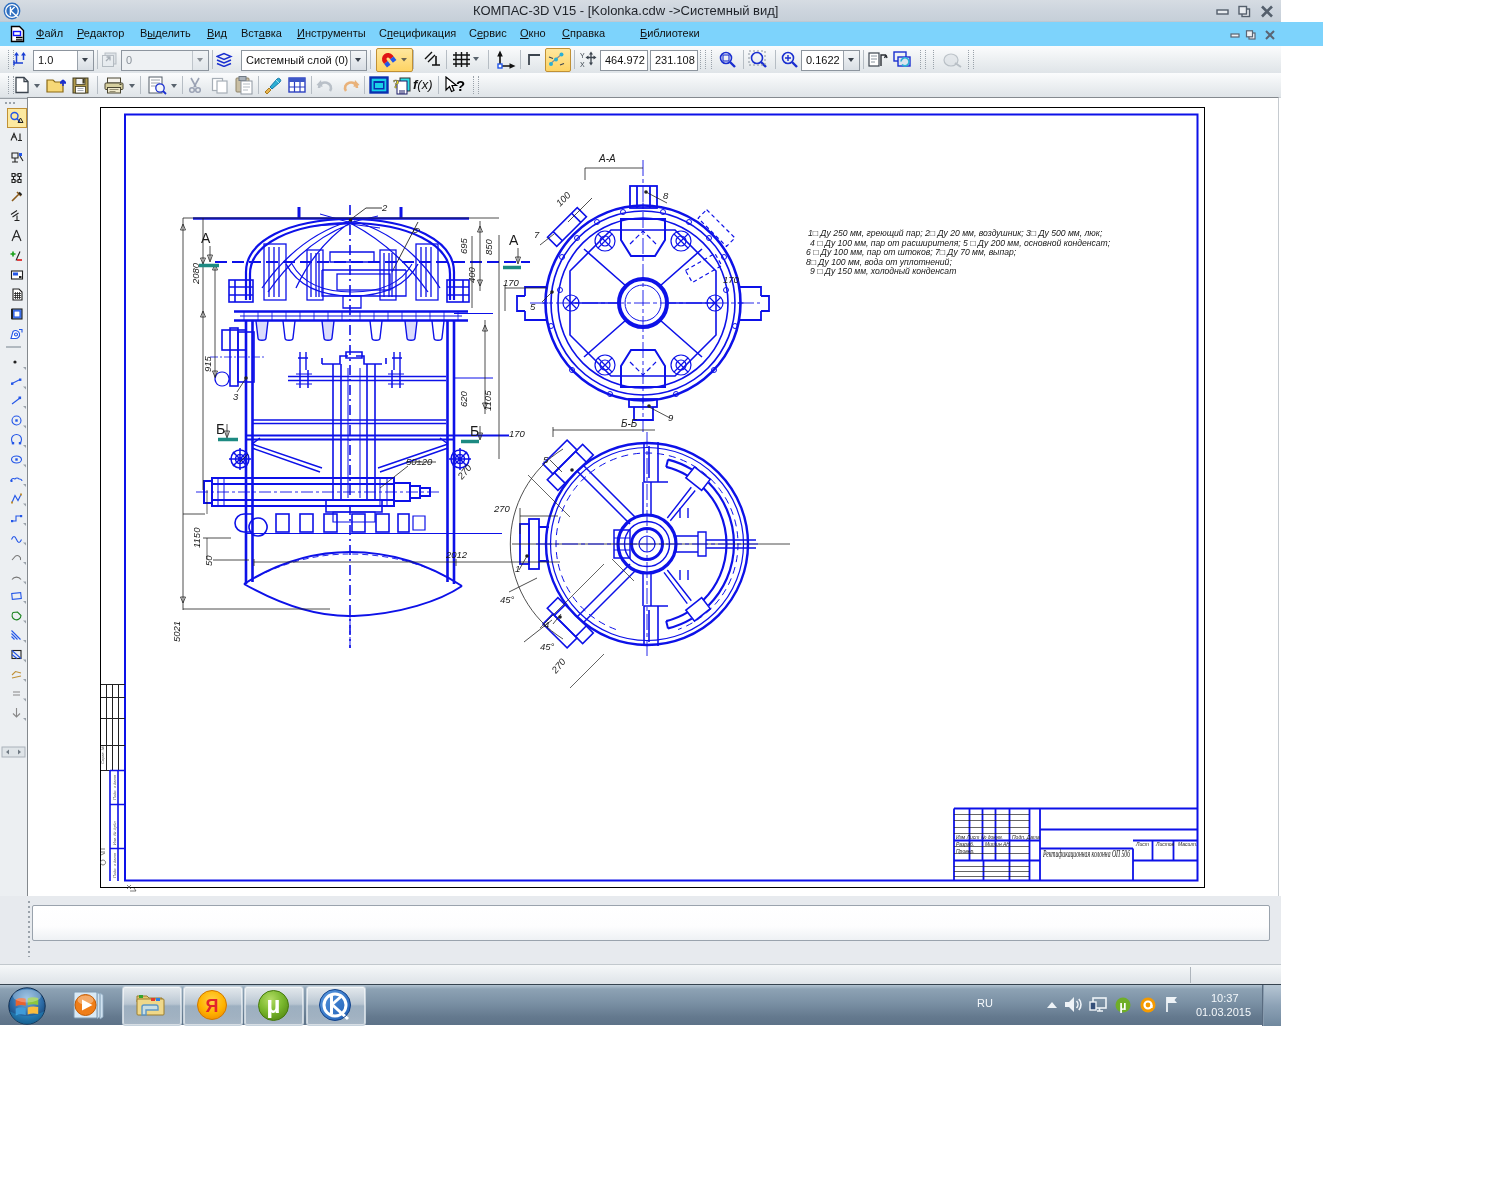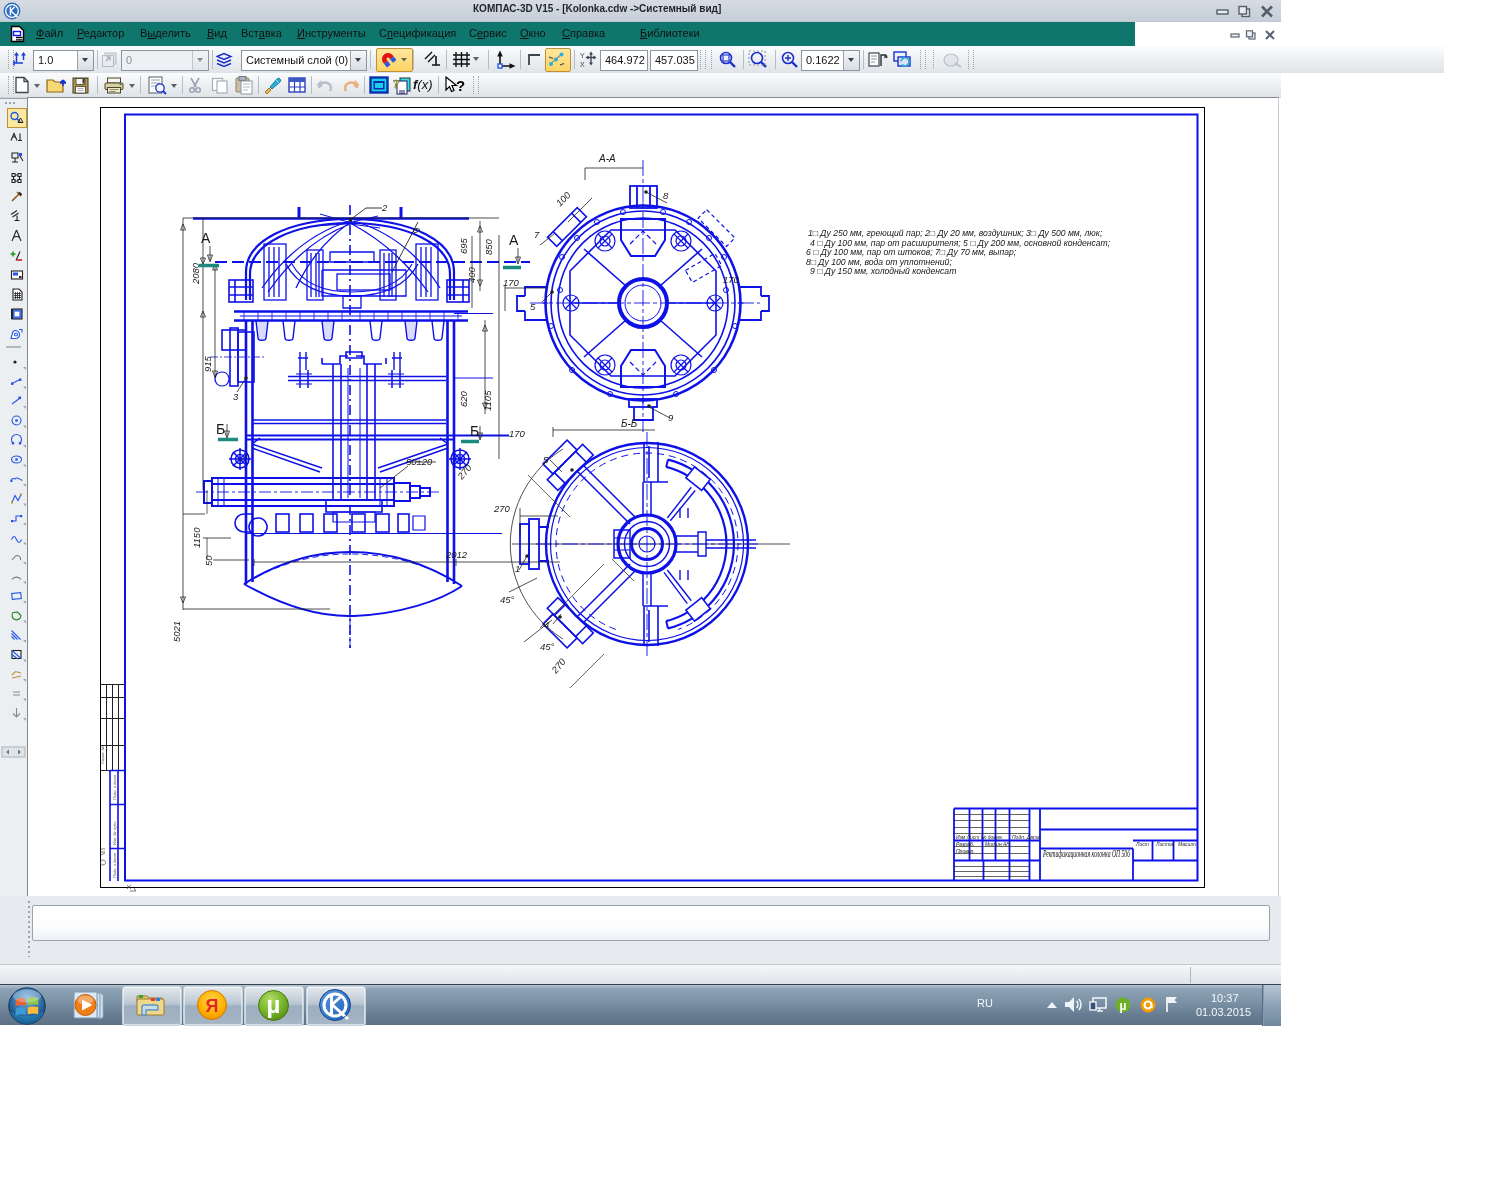--- a/index.html
+++ b/index.html
@@ -1,22 +1,22 @@
 <!DOCTYPE html>
 <html><head><meta charset="utf-8">
 <style>
 html,body{margin:0;padding:0;background:#fff;}
 body{width:1500px;height:1200px;position:relative;font-family:"Liberation Sans",sans-serif;overflow:hidden;}
 .abs{position:absolute;}
 #app{left:0;top:0;width:1281px;height:1025px;}
 #titlebar{left:0;top:0;width:1281px;height:22px;background:linear-gradient(180deg,#d6dce3 0%,#ccd4dd 55%,#c6cfd8 100%);border-bottom:1px solid #bfc8d2;box-sizing:border-box;}
-#titletext{left:473px;top:3px;width:290px;font-size:10px;color:#1f2329;white-space:nowrap;font-weight:bold;}
-#menubar{left:0;top:22px;width:1135px;height:24px;background:#0f766e;}
+#titletext{left:473px;top:3px;width:290px;font-size:13px;color:#1f2329;white-space:nowrap;}
+#menubar{left:0;top:22px;width:1281px;height:24px;background:#7dd3fc;padding-left:42px;}
 .menuitem{position:absolute;top:5px;font-size:11px;color:#111;}
-#tb1{left:0;top:46px;width:1444px;height:27px;background:linear-gradient(180deg,#fbfcfd 0%,#eef1f3 45%,#dfe4e8 100%);}
+#tb1{left:0;top:46px;width:1281px;height:27px;background:linear-gradient(180deg,#fbfcfd 0%,#eef1f3 45%,#dfe4e8 100%);}
 #tb2{left:0;top:73px;width:1281px;height:24px;background:linear-gradient(180deg,#fbfcfd 0%,#eef1f3 45%,#dfe4e8 100%);border-bottom:1px solid #cfd5da;}
 #leftpanel{left:0;top:98px;width:27px;height:866px;background:#eceff2;border-top:1px solid #9aa0a6;}
 #canvas{left:27px;top:97px;width:1250px;height:798px;background:#fff;border-left:1px solid #84898e;border-top:1px solid #84898e;border-right:1px solid #c6cbd0;border-bottom:1px solid #9aa0a6;}
 #bottompanel{left:0;top:896px;width:1281px;height:68px;background:#e7eaee;}
 #propbox{left:32px;top:905px;width:1236px;height:34px;background:linear-gradient(180deg,#ffffff 0%,#fdfdfe 60%,#eef1f4 100%);border:1px solid #9aa3ad;border-radius:2px;}
 #statusbar{left:0;top:964px;width:1281px;height:20px;background:linear-gradient(180deg,#f6f8f9 0%,#e9edf0 50%,#dde2e7 100%);border-top:1px solid #c2c8cd;}
 #statustext{left:4px;top:4px;font-size:11px;letter-spacing:0.65px;color:#15181c;}
 #taskbar{left:0;top:984px;width:1281px;height:41px;border-top:1px solid #36434f;box-sizing:border-box;background:linear-gradient(180deg,#b2c3d1 0%,#8da2b4 10%,#7a90a4 45%,#64798e 80%,#5d7288 100%);}
 .combo{position:absolute;height:19px;background:#fff;border:1px solid #8d959e;font-size:11px;color:#111;}
 .combo .val{position:absolute;left:4px;top:3px;white-space:nowrap;}
@@ -150,21 +150,21 @@
     <svg class="abs" style="left:580px;top:5px" width="19" height="17" viewBox="0 0 19 17">
       <text x="0" y="7" font-size="7" fill="#3c454f" font-family="Liberation Sans">Y</text>
       <text x="0" y="16" font-size="7" fill="#3c454f" font-family="Liberation Sans">X</text>
       <path d="M11 2 v10 M7 6.5 h8" stroke="#3c454f" stroke-width="1.3"></path>
       <path d="M11 0.5 l-2 3 h4z M11 14.5 l-2 -3 h4z M5.5 6.5 l3 -2 v4z M16.5 6.5 l-3 -2 v4z" fill="#3c454f"></path>
     </svg>
     <div class="combo" style="left:600px;top:4px;width:46px">
         <span class="val">464.972</span>
       </div>
     <div class="combo" style="left:650px;top:4px;width:46px">
-        <span class="val">457.035</span>
+        <span class="val">231.108</span>
       </div>
     <div class="grip" style="left:700px;top:4px;height:19px"></div>
     <div class="grip" style="left:711px;top:4px;height:19px;border-right:none"></div>
     <svg class="abs" style="left:718px;top:4px" width="20" height="20" viewBox="0 0 20 20">
       <circle cx="8" cy="8" r="5.5" fill="none" stroke="#1a2fd0" stroke-width="1.6"></circle>
       <path d="M12 12 L17 17" stroke="#1a2fd0" stroke-width="2.4"></path>
       <rect x="5" y="5" width="6" height="6" fill="none" stroke="#1a2fd0" stroke-width="1.1"></rect>
     </svg>
     <div class="sep" style="left:743px;top:4px;height:19px"></div>
     <svg class="abs" style="left:748px;top:4px" width="22" height="20" viewBox="0 0 22 20">

